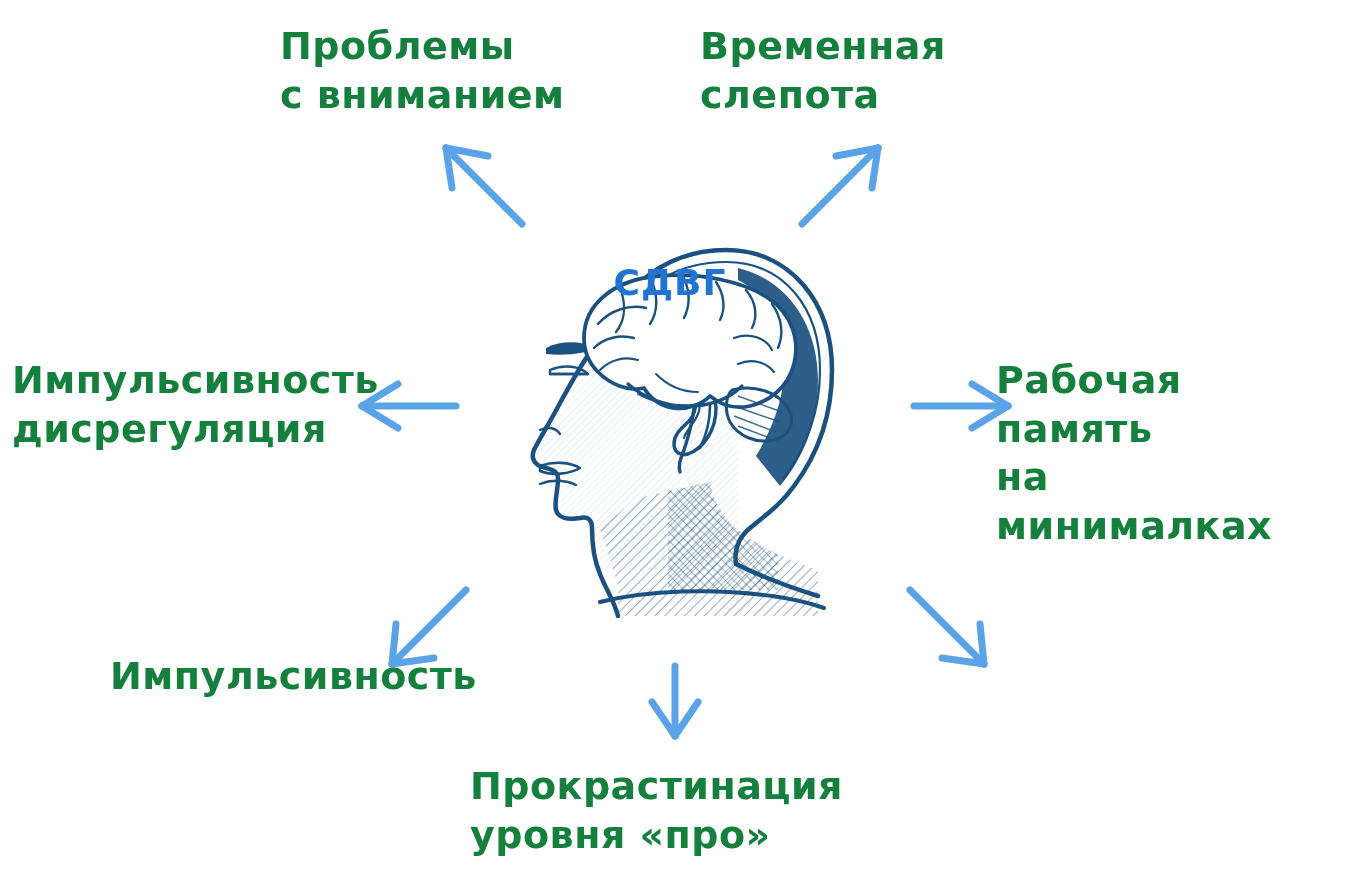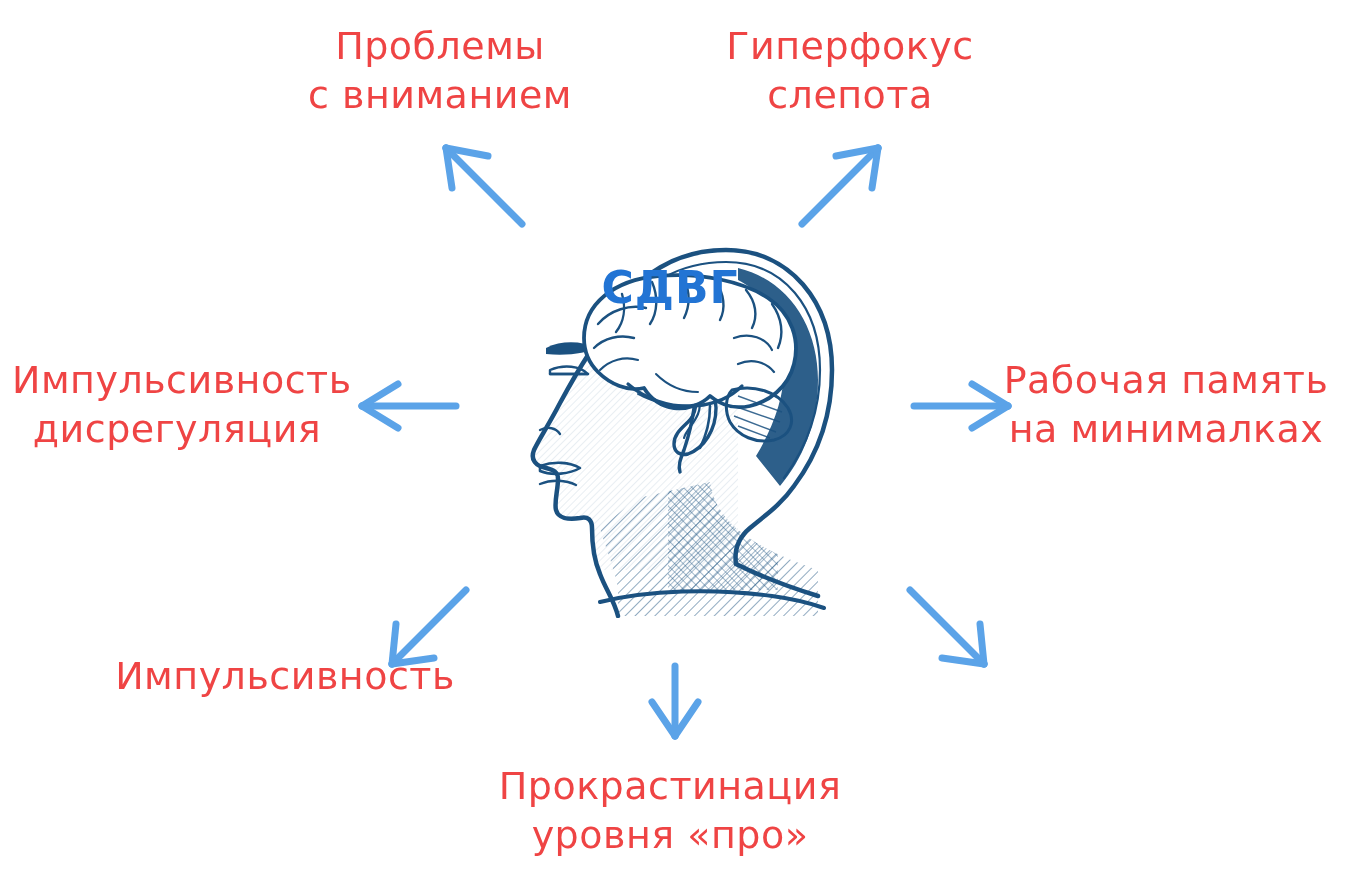--- a/index.html
+++ b/index.html
@@ -11,27 +11,27 @@
     position: relative;
     width: 1352px;
     height: 873px;
     background: #ffffff;
     overflow: hidden;
     font-family: "DejaVu Sans", sans-serif;
   }
 
   .label {
     position: absolute;
-    color: #ef4444;
+    color: #15803d;
     font-family: "DejaVu Sans", sans-serif;
-    font-weight: 400;
+    font-weight: 700;
     font-size: 38px;
     line-height: 1.28;
     letter-spacing: 0.5px;
-    text-align: center;
+    text-align: left;
     white-space: pre-line;
     user-select: none;
   }
 
   .arrow {
     position: absolute;
   }
   .arrow svg { display: block; overflow: visible; }
 
   .head-wrap {
@@ -45,21 +45,21 @@
 
   .brain-text {
     position: absolute;
     left: 600px;
     top: 262px;
     width: 140px;
     text-align: center;
     color: #2274d4;
     font-family: "DejaVu Sans", sans-serif;
     font-weight: 700;
-    font-size: 44px;
+    font-size: 36px;
     letter-spacing: 1px;
     user-select: none;
   }
 
   
   #lbl-attention   { left: 280px;  top: 22px;   width: 320px; }
   #lbl-blindness   { left: 700px;  top: 22px;   width: 300px; }
   #lbl-emotional   { left: 12px;   top: 356px;  width: 330px; }
   #lbl-memory      { left: 996px;  top: 356px;  width: 340px; }
   #lbl-impulse     { left: 110px;  top: 652px;  width: 350px; }
@@ -254,21 +254,21 @@
         <line x1="35" y1="6" x2="35" y2="76"></line>
         <line x1="35" y1="76" x2="12" y2="42"></line>
         <line x1="35" y1="76" x2="58" y2="42"></line>
       </g>
     </svg>
   </div>
 
   <div class="label" id="lbl-attention">Проблемы
 с вниманием</div>
 
-  <div class="label" id="lbl-blindness">Гиперфокус
+  <div class="label" id="lbl-blindness">Временная
 слепота</div>
 
   <div class="label" id="lbl-emotional">Импульсивность
 дисрегуляция</div>
 
   <div class="label" id="lbl-impulse">Импульсивность</div>
 
   <div class="label" id="lbl-memory">Рабочая память
 на минималках</div>
 

